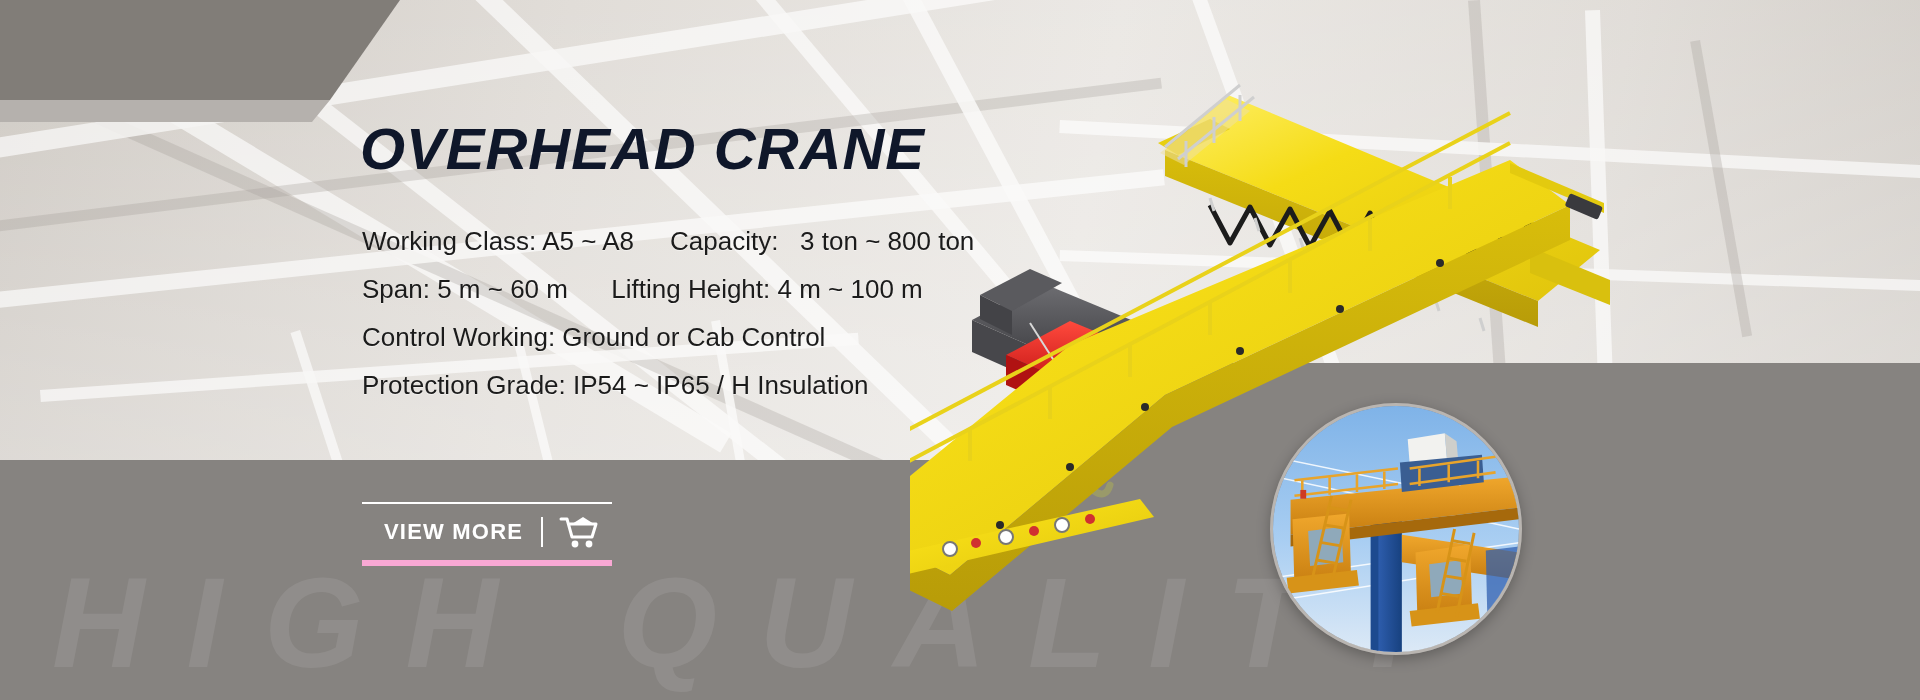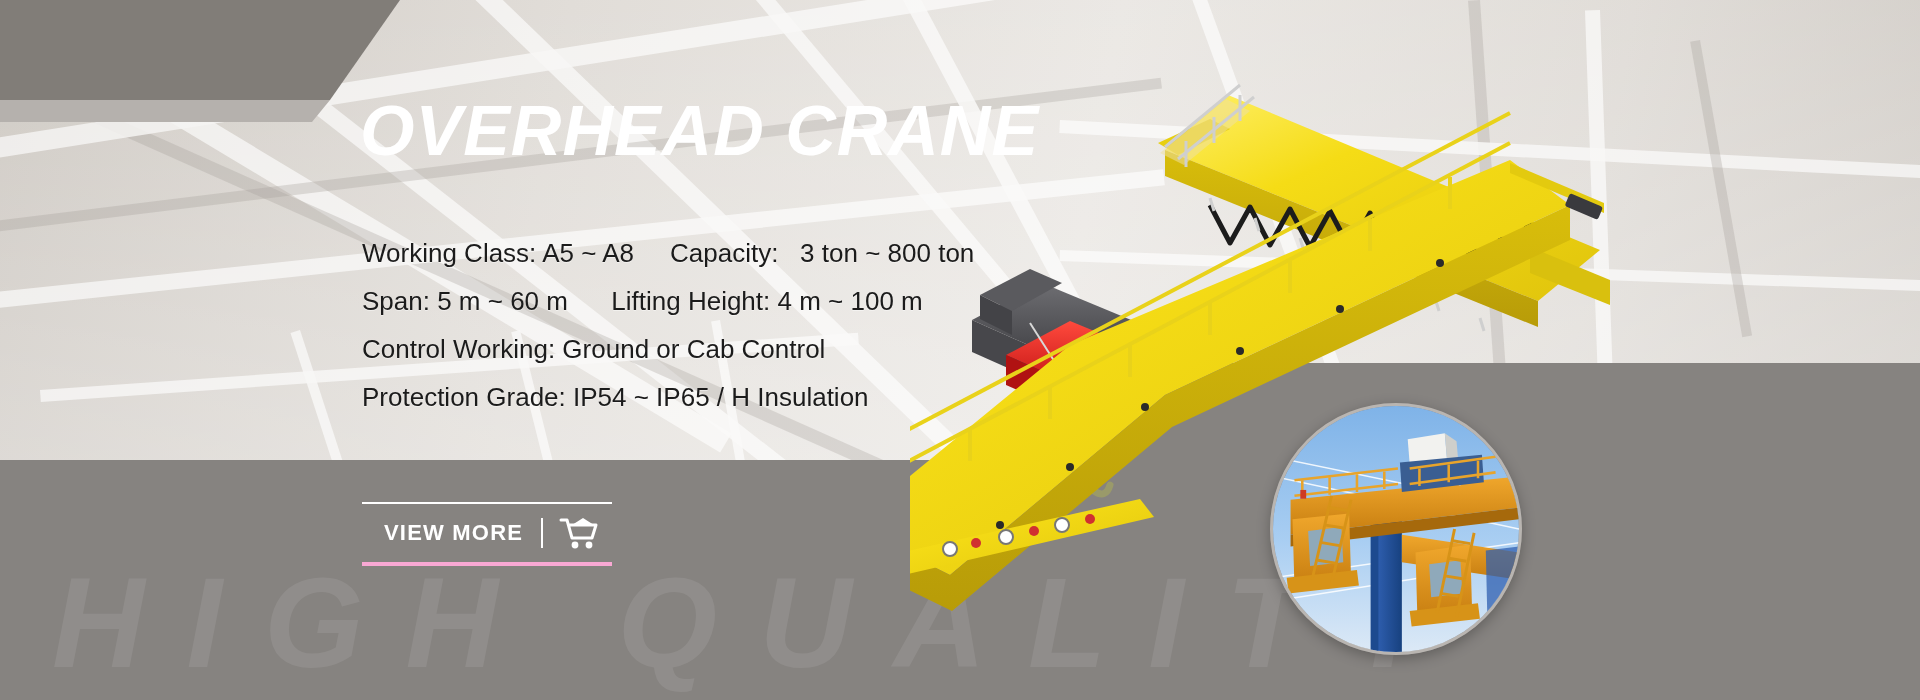--- a/index.html
+++ b/index.html
@@ -66,51 +66,50 @@
     font-style: italic;
     letter-spacing: 42px;
     white-space: nowrap;
     color: rgba(255,255,255,0.085);
     user-select: none;
     line-height: 1.05;
   }
 
   
   .headline {
-    position: absolute; left: 360px; top: 96px;
-    font-size: 70px;
+    position: absolute; left: 360px; top: 120px;
+    font-size: 58px;
     font-weight: 800;
     font-style: italic;
     letter-spacing: 1px;
-    color: #ffffff;
+    color: #0f172a;
     white-space: nowrap;
     line-height: 1;
   }
 
   
   .specs {
     position: absolute; left: 362px; top: 228px;
     width: 700px;
-    margin-top: 12px;
   }
   .spec-line {
     font-size: 26px;
     color: #1b1b1b;
     line-height: 1.0;
     margin-bottom: 22px;
     white-space: pre;
     text-shadow: 0 1px 0 rgba(255,255,255,0.45);
   }
 
   
   .viewmore {
     position: absolute; left: 362px; top: 502px;
     width: 250px; height: 64px;
     border-top: 2px solid #ffffff;
-    border-bottom: 4px solid #f9a8d4;
+    border-bottom: 6px solid #f9a8d4;
     display: flex;
     align-items: center;
     padding: 0 22px;
   }
   .viewmore-label {
     font-size: 22px;
     font-weight: 700;
     letter-spacing: 1.2px;
     color: #ffffff;
     white-space: nowrap;

